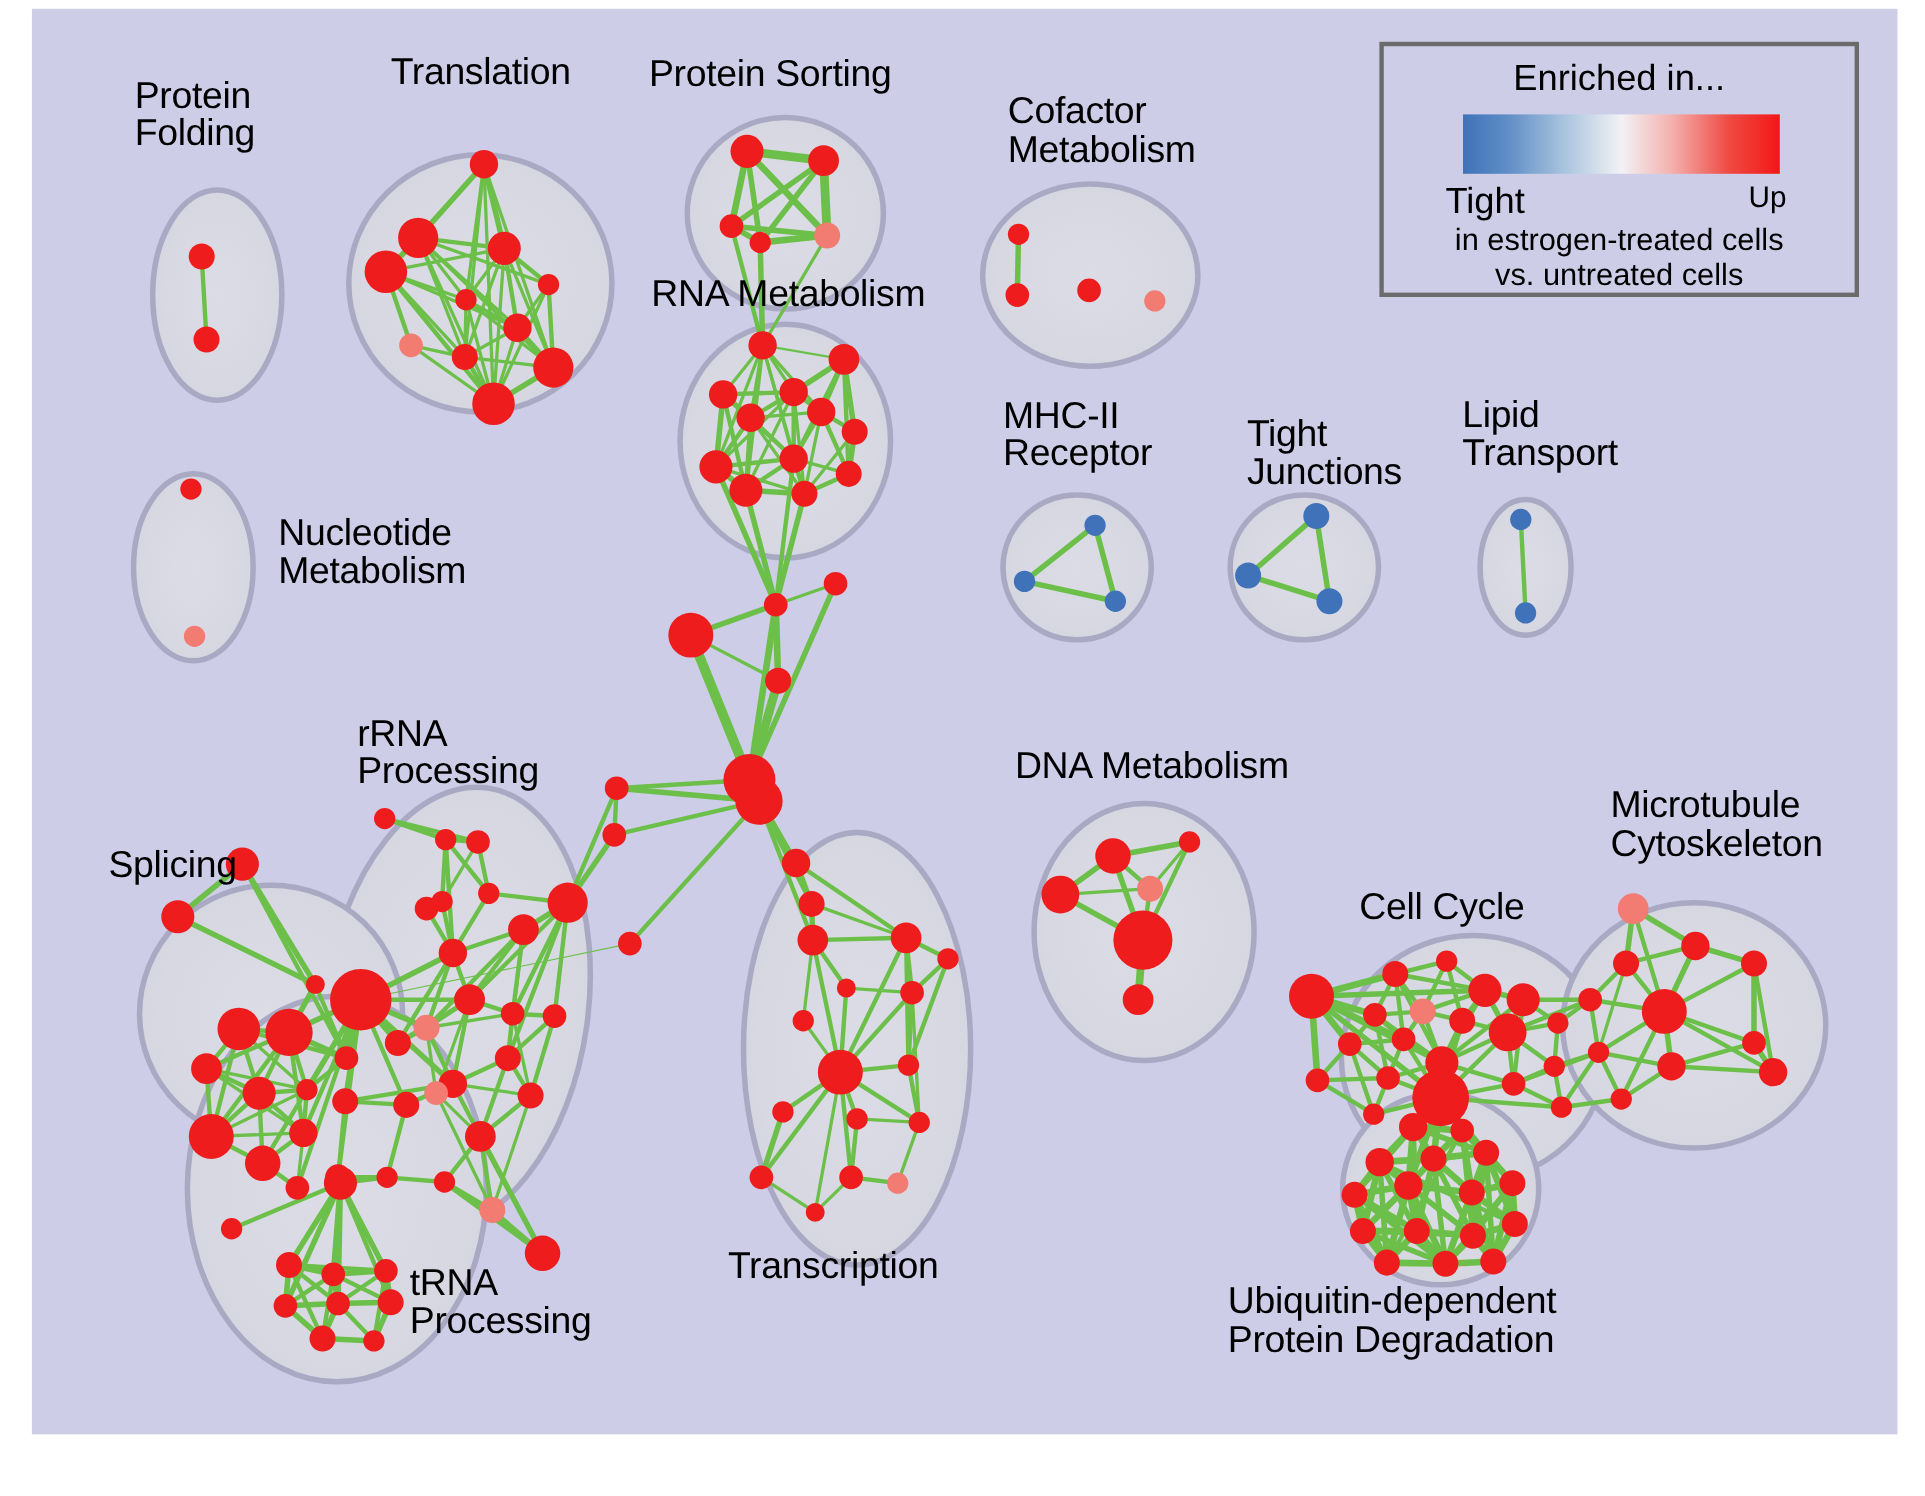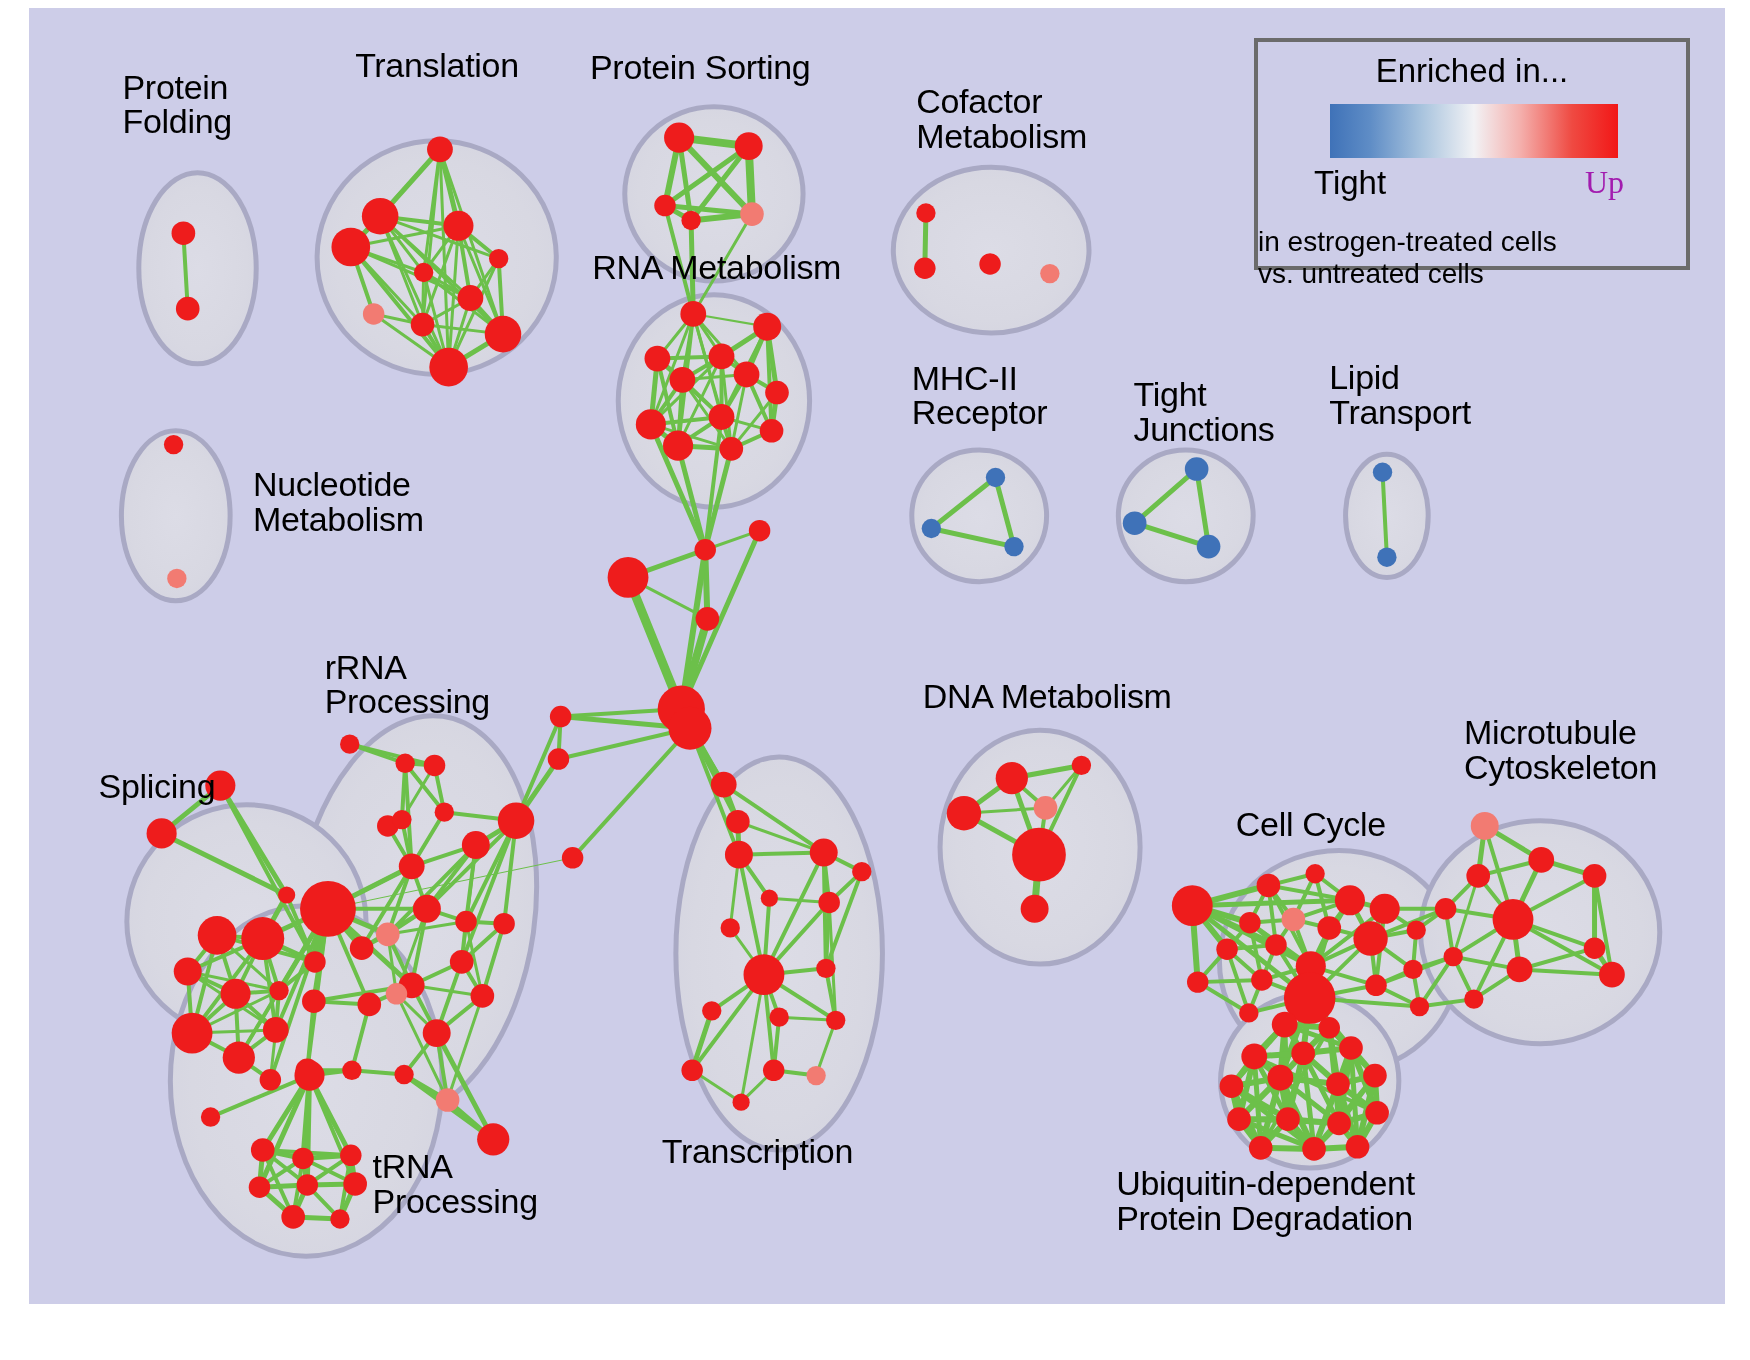--- a/index.html
+++ b/index.html
@@ -70,33 +70,31 @@
     position: absolute;
     left: 56px;
     top: 122px;
     font-size: 33px;
     color: #000;
   }
   .legend-up {
     position: absolute;
     right: 62px;
     top: 122px;
-    font-size: 32px;
-    color: #a21caf;
-    font-family: Liberation Serif, serif;
+    font-size: 27px;
+    color: #000000;
   }
   .legend-sub {
     position: absolute;
     left: 0; right: 0; top: 160px;
-    text-align: left;
+    text-align: center;
     font-size: 28px;
     color: #000;
     line-height: 1.15;
     white-space: pre-line;
-    margin-top: 24px;
   }
 </style>
 </head>
 <body>
 
 <div id="figure">
   <div id="canvas-bg"></div>
   <svg id="net" viewBox="0 0 1750 1360" preserveAspectRatio="none">
     <defs>
       <radialGradient id="clusterGrad" cx="50%" cy="50%" r="60%">

